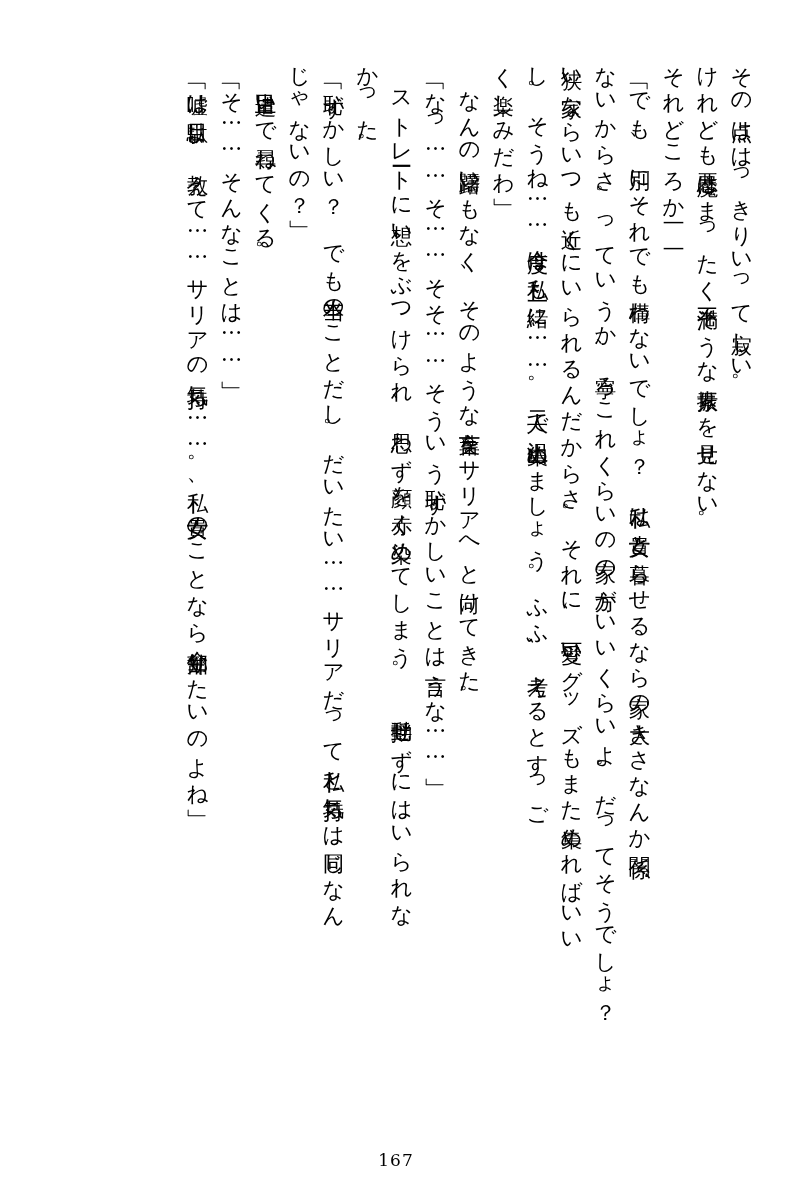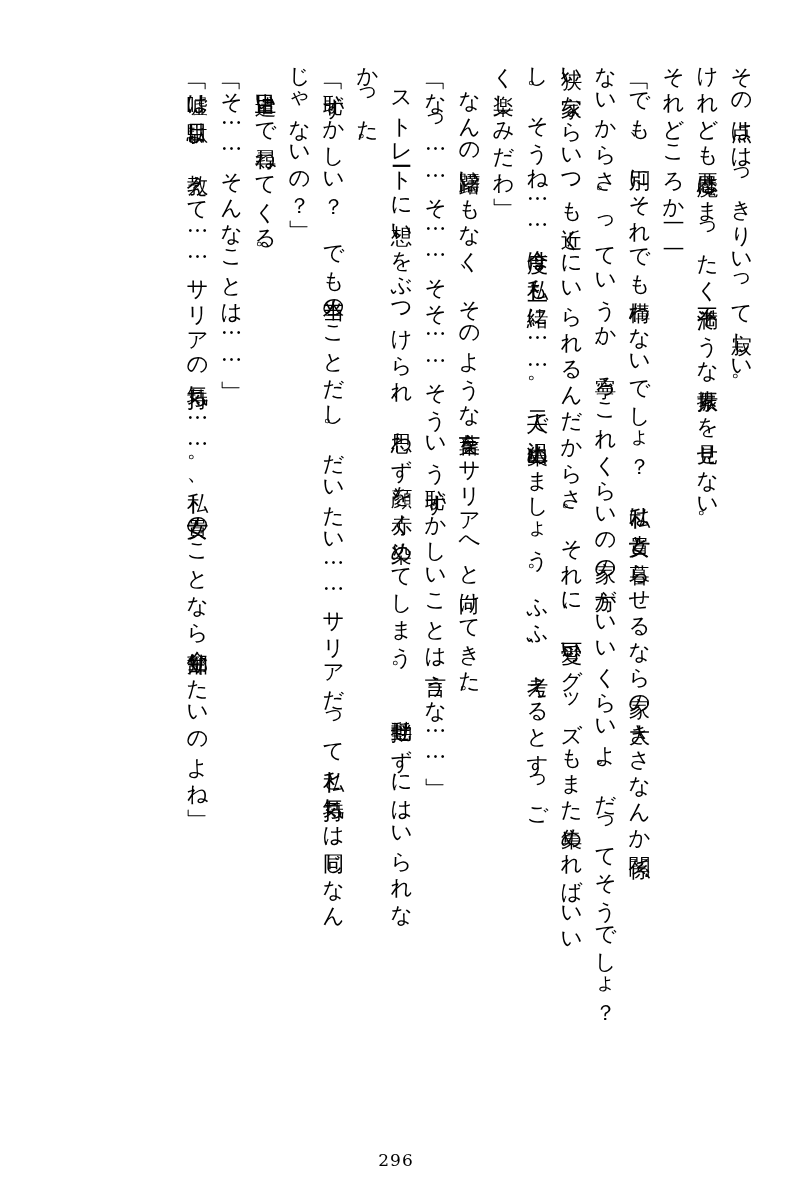--- a/index.html
+++ b/index.html
@@ -72,14 +72,14 @@
     <div class="col indent">なんの躊躇いもなく、そのような言葉をサリアへと向けてきた。</div>
     <div class="col indent">「なっ……そ……そそ……そういう恥ずかしいことは言うな……」</div>
     <div class="col indent">ストレートに想いをぶつけられ、思わず顔を赤く染めてしまう。　動揺せずにはいられな</div>
     <div class="col">かった。</div>
     <div class="col indent">「恥ずかしい？　でも本当のことだし。だいたい……サリアだって私と気持ちは同じなん</div>
     <div class="col">じゃないの？」</div>
     <div class="col indent">上目遣いで尋ねてくる。</div>
     <div class="col indent">「そ……そんなことは……」</div>
     <div class="col indent">「嘘は駄目よ。教えて……サリアの気持ち……。私、貴女のことなら全部知りたいのよね」</div>
   </div>
-  <div class="page-number">296</div>
+  <div class="page-number">167</div>
 </div>
 
 </body></html>

